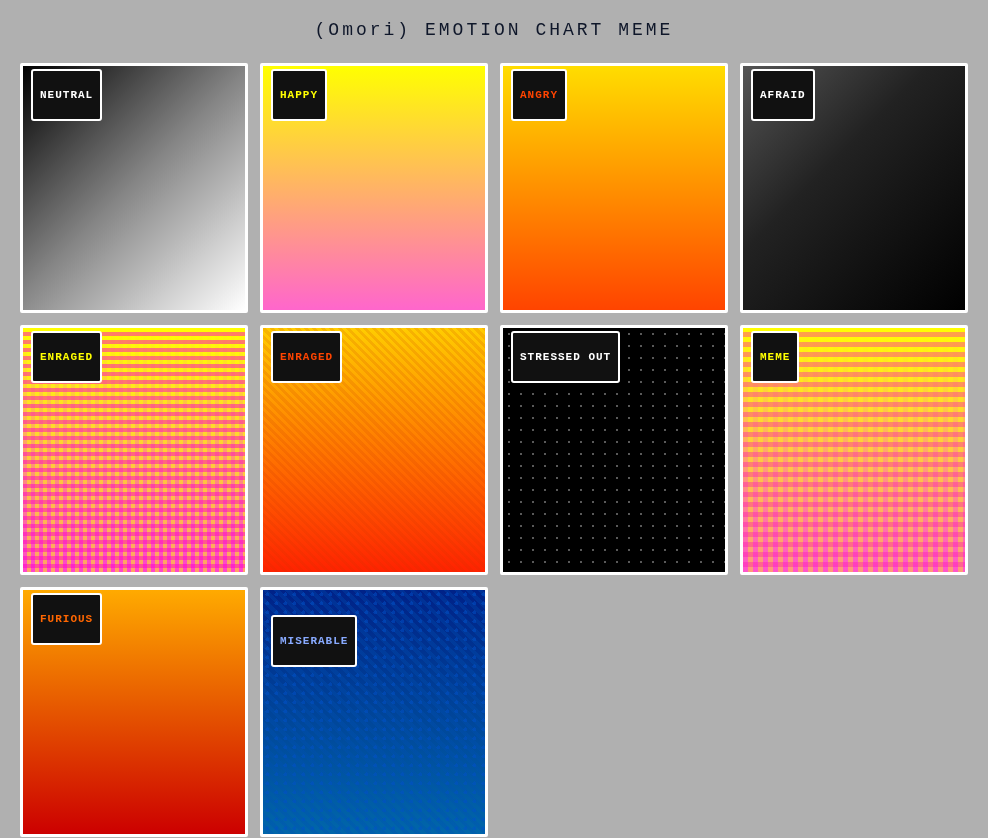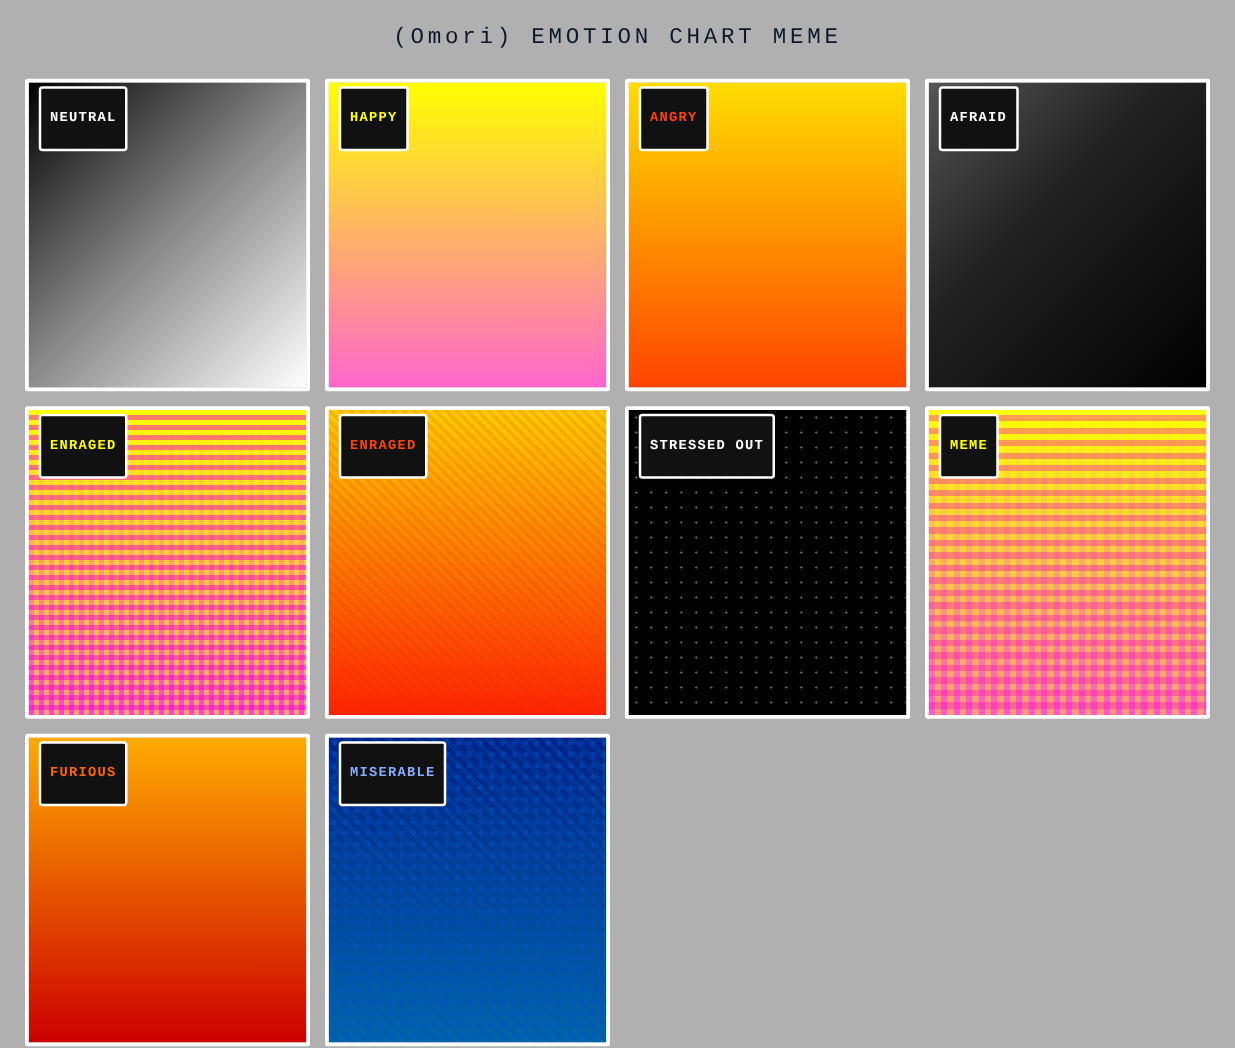--- a/index.html
+++ b/index.html
@@ -170,21 +170,21 @@
     .label-happy { color: #ffff00; }
     .label-angry { color: #ff4400; }
     .label-sad { color: #44aaff; }
     .label-afraid { color: #fff; }
     .label-ecstatic { color: #ffff00; }
     .label-enraged { color: #ff4400; text-align: right; }
     .label-depressed { color: #88ccff; }
     .label-stressed { color: #fff; }
     .label-manic { color: #ffff00; }
     .label-furious { color: #ff6600; }
-    .label-miserable { color: #88aaff; }
+    .label-miserable { color: #88aaff; margin-top: 22px; }
 
     
     .speckle {
       position: absolute;
       top: 0; left: 0; right: 0; bottom: 0;
       background-image: radial-gradient(circle, #fff 1px, transparent 1px);
       background-size: 12px 12px;
       opacity: 0.35;
     }
 

